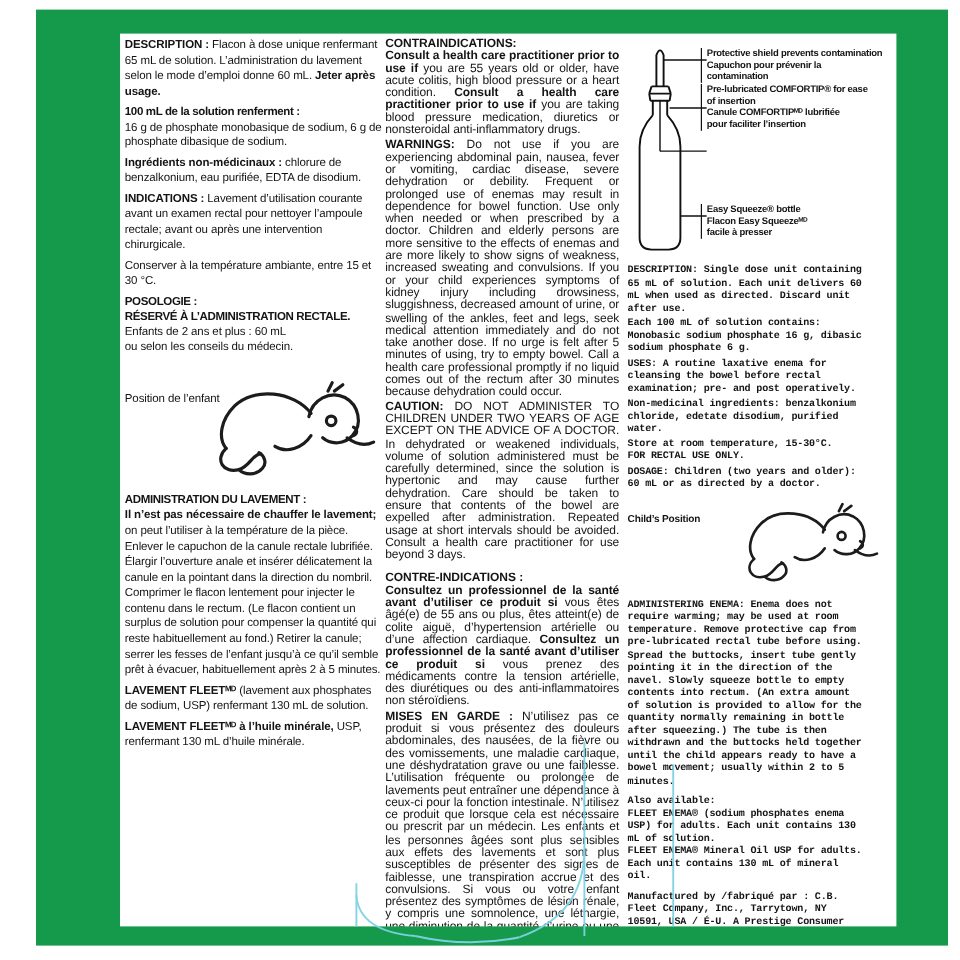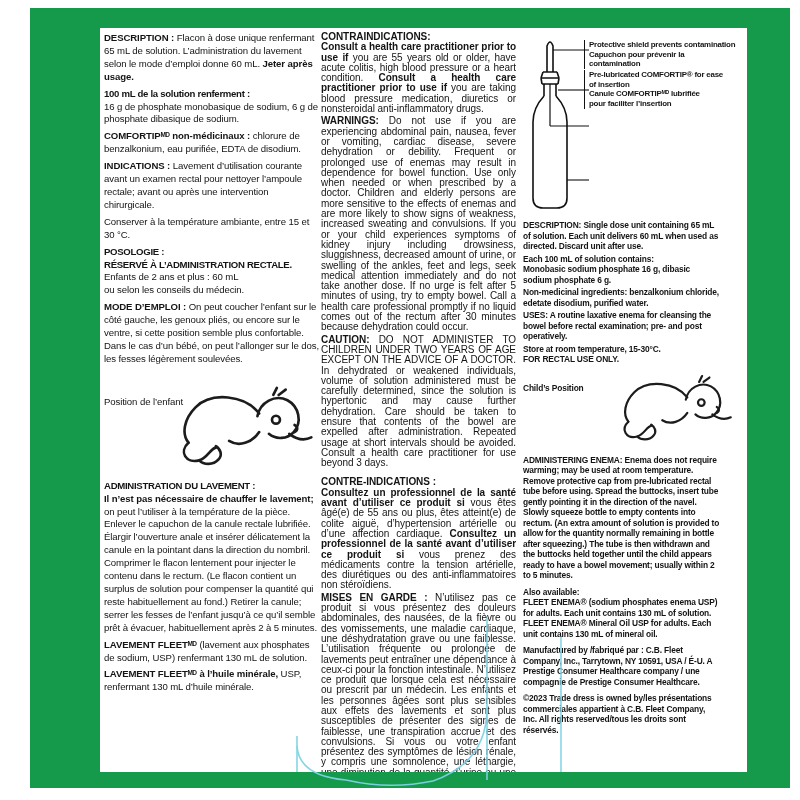--- a/index.html
+++ b/index.html
@@ -25,21 +25,21 @@
   .pre{white-space:pre-line;}
 
   
   .col2{left:221px;width:195px;font-size:10px;line-height:10.3px;letter-spacing:-0.05px;}
   .col2 p{text-align:justify;margin:0 0 2px 0;}
   .col2 .hdr{font-weight:bold;text-align:left;margin:0;}
   .gap-top{margin-top:9px !important;}
 
   
   .col3{left:423px;width:210px;font-size:8.4px;line-height:10.5px;font-weight:700;letter-spacing:-0.15px;}
-  .col3 p{margin:0 12px 2px 0;}
+  .col3 p{margin:0 12px 2px 0;font-family:Liberation Mono, monospace;}
   .col3 .soft{margin-bottom:6px;}
 
   
   .diagram{position:relative;height:182px;margin-bottom:6px;}
   .diagram svg.bottle{position:absolute;left:4px;top:2px;}
   .callout{
     position:absolute;left:61px;width:148px;
     border-left:1.3px solid #111;padding-left:4px;
     font-size:7.9px;line-height:9.7px;font-weight:700;letter-spacing:-0.2px;
     white-space:pre-line;
@@ -77,28 +77,27 @@
 
 <div class="page">
   <div class="green-frame"></div>
 
   <div class="panel">
 
     <div class="col col1">
       <p><b>DESCRIPTION : </b><span>Flacon à dose unique renfermant 65 mL de solution. L’administration du lavement selon le mode d’emploi donne 60 mL. </span><b>Jeter après usage.</b></p>
       <p class="hdr">100 mL de la solution renferment :</p>
       <p>16 g de phosphate monobasique de sodium, 6 g de phosphate dibasique de sodium.</p>
-      <p><b>COMFORTIPᴹᴰ non-médicinaux : </b><span>chlorure de benzalkonium, eau purifiée, EDTA de disodium.</span></p>
+      <p><b>Ingrédients non-médicinaux : </b><span>chlorure de benzalkonium, eau purifiée, EDTA de disodium.</span></p>
       <p><b>INDICATIONS : </b><span>Lavement d’utilisation courante avant un examen rectal pour nettoyer l’ampoule rectale; avant ou après une intervention chirurgicale.</span></p>
       <p>Conserver à la température ambiante, entre 15 et 30 °C.</p>
       <p class="hdr">POSOLOGIE :</p>
       <p class="hdr">RÉSERVÉ À L’ADMINISTRATION RECTALE.</p>
       <p class="pre">Enfants de 2 ans et plus : 60 mL
 ou selon les conseils du médecin.</p>
-      <p><b>MODE D’EMPLOI : </b><span>On peut coucher l’enfant sur le côté gauche, les genoux pliés, ou encore sur le ventre, si cette position semble plus confortable. Dans le cas d’un bébé, on peut l’allonger sur le dos, les fesses légèrement soulevées.</span></p>
 
       <div class="baby-row" style="height:96px;margin-top:14px;">
         <span class="caption">Position de l’enfant</span>
         <svg width="168" height="90" viewBox="0 0 190 100">
             <use href="#baby"></use>
           </svg>
       </div>
 
       <p class="hdr" style="margin-bottom:0;">ADMINISTRATION DU LAVEMENT :</p>
       <p><b>Il n’est pas nécessaire de chauffer le lavement; </b><span>on peut l’utiliser à la température de la pièce. Enlever le capuchon de la canule rectale lubrifiée. Élargir l’ouverture anale et insérer délicatement la canule en la pointant dans la direction du nombril. Comprimer le flacon lentement pour injecter le contenu dans le rectum. (Le flacon contient un surplus de solution pour compenser la quantité qui reste habituellement au fond.) Retirer la canule; serrer les fesses de l’enfant jusqu’à ce qu’il semble prêt à évacuer, habituellement après 2 à 5 minutes.</span></p>
@@ -136,29 +135,33 @@
             <path d="M23,92 H62"></path>
             <path d="M40,146 H62"></path>
           </g>
         </svg>
         <div class="callout" style="top:8px;">Protective shield prevents contamination
 Capuchon pour prévenir la contamination</div>
         <div class="callout" style="top:38px;">Pre-lubricated COMFORTIP® for ease
 of insertion
 Canule COMFORTIPᴹᴰ lubrifiée
 pour faciliter l’insertion</div>
+        <div class="callout" style="top:138px;">Easy Squeeze® bottle
+Flacon Easy Squeezeᴹᴰ
+facile à presser</div>
       </div>
 
       <p><b>DESCRIPTION: </b><span>Single dose unit containing 65 mL of solution. Each unit delivers 60 mL when used as directed. Discard unit after use.</span></p>
       <p style="margin-bottom:0;">Each 100 mL of solution contains:</p>
       <p>Monobasic sodium phosphate 16 g, dibasic sodium phosphate 6 g.</p>
+      <p><b>USES: </b><span>A routine laxative enema for cleansing the bowel before rectal examination; pre- and post operatively.</span></p>
       <p><b>Non-medicinal ingredients: </b><span>benzalkonium chloride, edetate disodium, purified water.</span></p>
-      <p><b>USES: </b><span>A routine laxative enema for cleansing the bowel before rectal examination; pre- and post operatively.</span></p>
       <p style="margin-bottom:0;">Store at room temperature, 15-30°C.</p>
       <p>FOR RECTAL USE ONLY.</p>
+      <p><b>DOSAGE:  </b><span>Children (two years and older): 60 mL or as directed by a doctor.</span></p>
 
       <div class="baby-row">
         <span class="caption">Child’s Position</span>
         <svg width="140" height="80" viewBox="0 0 190 100">
             <use href="#baby"></use>
           </svg>
       </div>
 
       <p class="soft"><b>ADMINISTERING ENEMA: Enema does not require warming; </b><span>may be used at room temperature. Remove protective cap from pre-lubricated rectal tube before using. Spread the buttocks, insert tube gently pointing it in the direction of the navel. Slowly squeeze bottle to empty contents into rectum. (An extra amount of solution is provided to allow for the quantity normally remaining in bottle after squeezing.) The tube is then withdrawn and the buttocks held together until the child appears ready to have a bowel movement; usually within 2 to 5 minutes.</span></p>
       <p style="margin-bottom:0;">Also available:</p>

